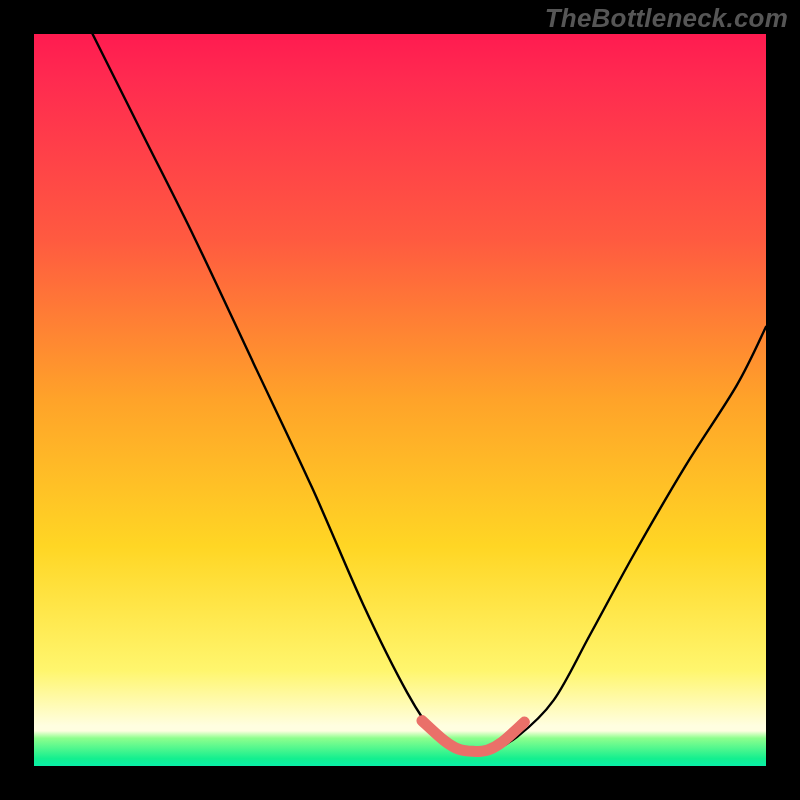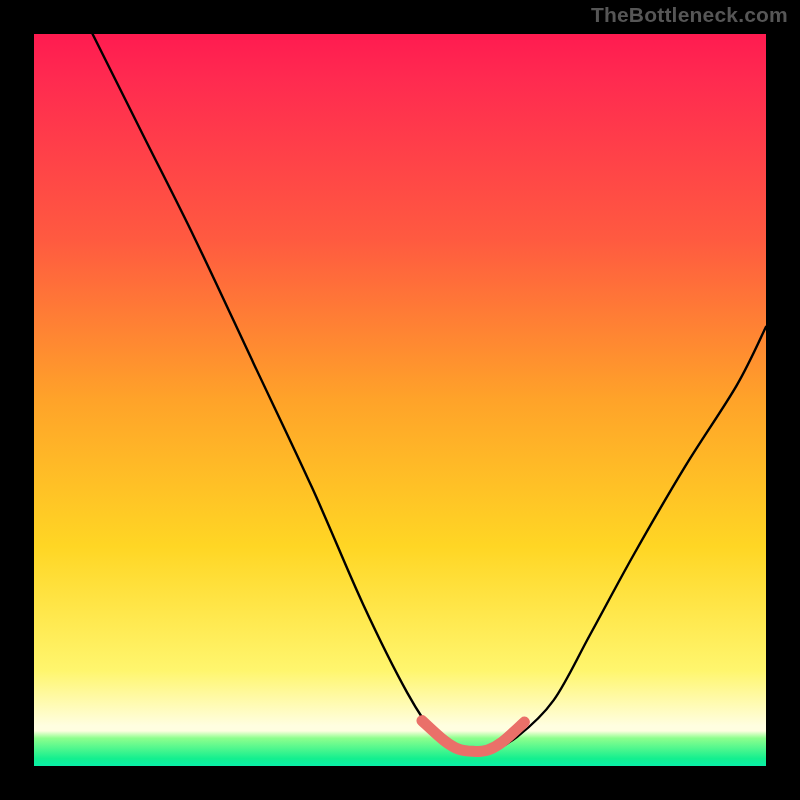--- a/index.html
+++ b/index.html
@@ -16,25 +16,26 @@
     left: 0;
     top: 0;
     width: 800px;
     height: 800px;
     background: #000;
   }
   .watermark {
     position: absolute;
     top: 3px;
     right: 12px;
-    font-size: 21px;
+    font-size: 26px;
     font-weight: 700;
     color: #565656;
     letter-spacing: 0.2px;
     user-select: none;
+    font-style: italic;
   }
   
   .plot {
     position: absolute;
     left: 34px;
     top: 34px;
     width: 732px;
     height: 732px;
     
     background: linear-gradient(

